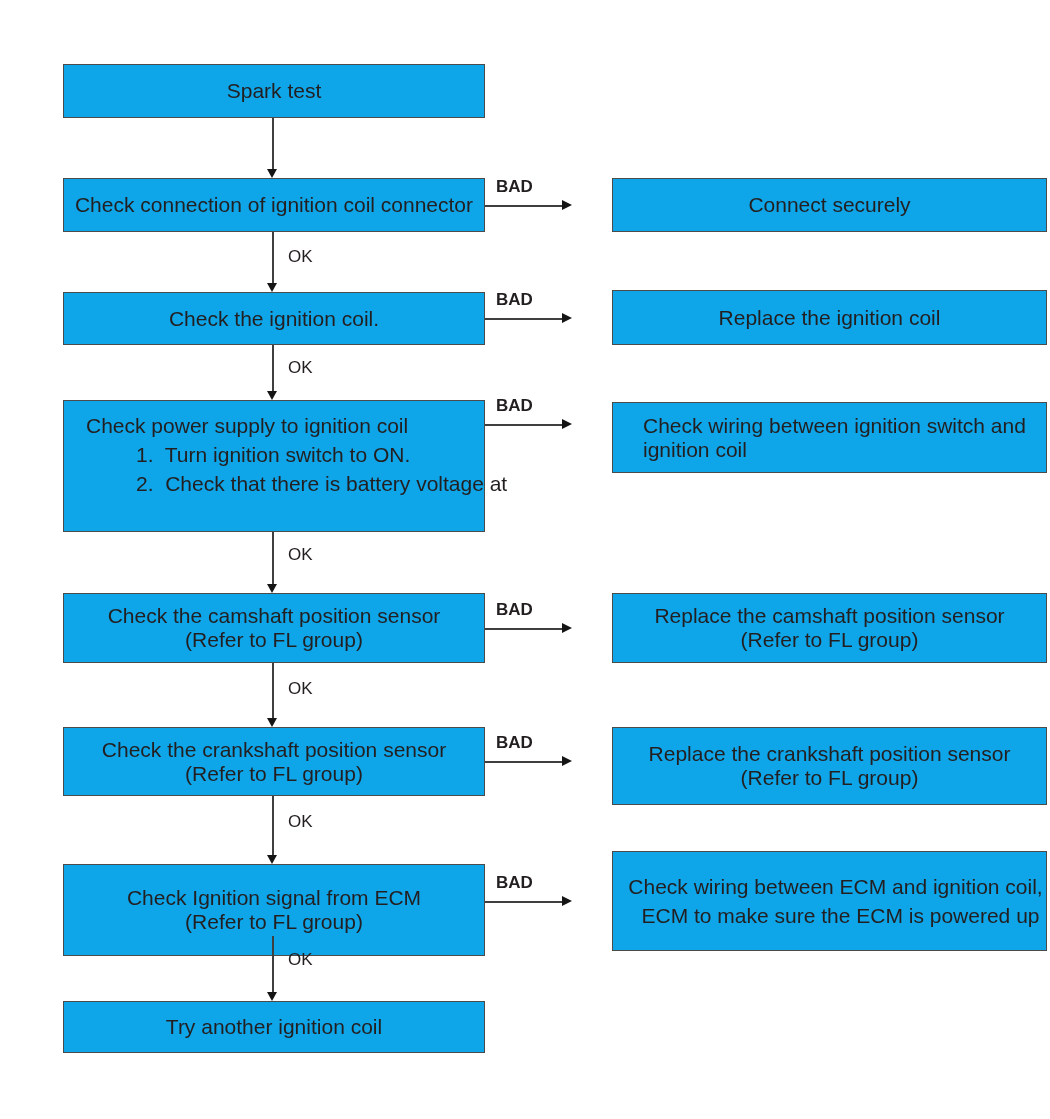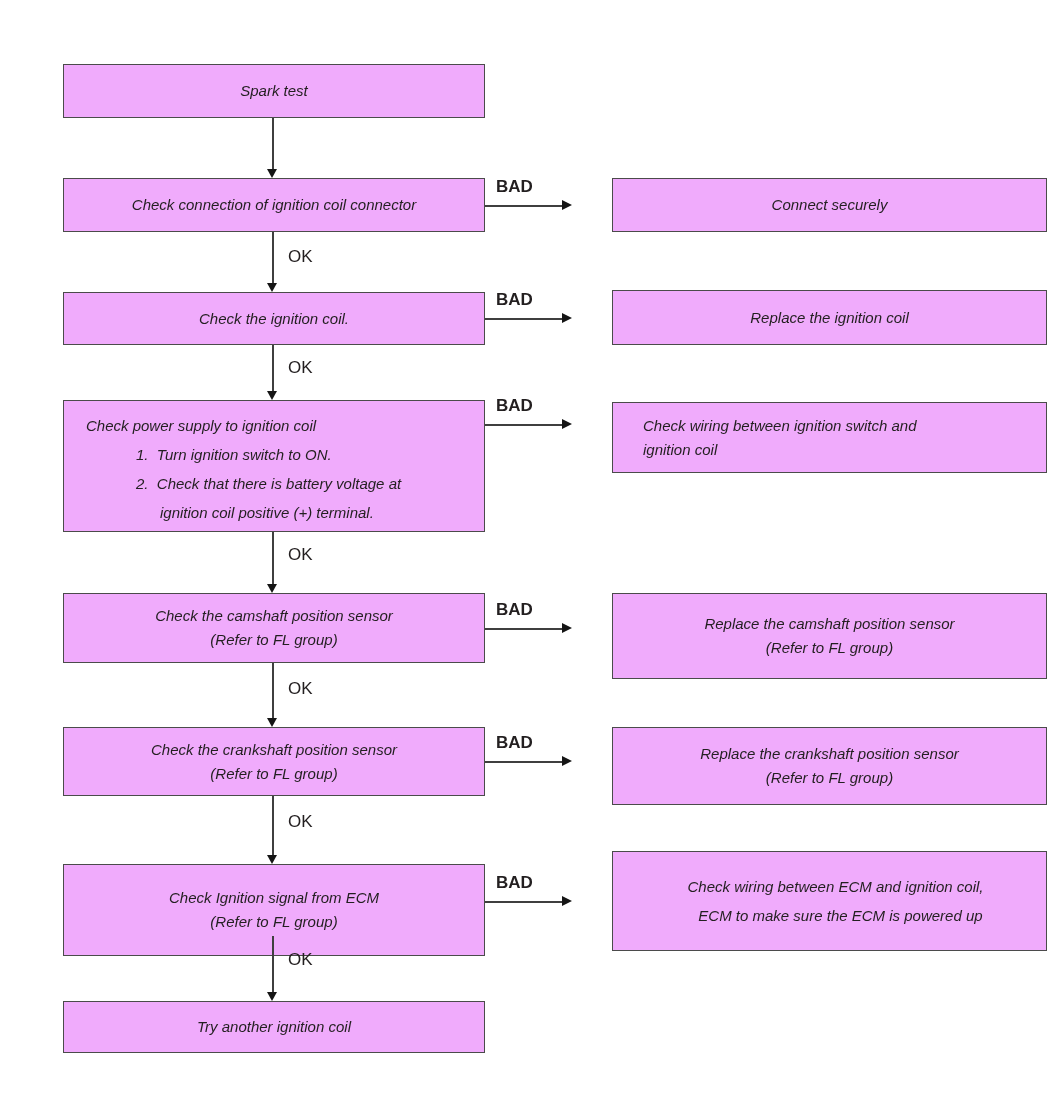--- a/index.html
+++ b/index.html
@@ -6,28 +6,27 @@
   .canvas{
     position:relative;
     width:1050px;height:1119px;
     background:#ffffff;
     font-family:"Liberation Sans","DejaVu Sans",sans-serif;
     color:#231f20;
     overflow:hidden;
   }
   .box{
     position:absolute;
-    background:#f0abfc;
+    background:#0ea5e9;
     border:1.5px solid #4b4b4b;
     box-sizing:border-box;
     display:flex;flex-direction:column;
     justify-content:center;align-items:center;
-    font-size:15px;line-height:24px;
+    font-size:21px;line-height:24px;
     text-align:center;
-    font-style:italic;
   }
   .box .ln{white-space:pre;}
   .left{left:63px;width:422px;}
   .right{left:572px;width:435px;margin-left:40px;}
 
   
   .box.listbox{justify-content:flex-start;align-items:stretch;padding-top:10px;}
   .box.listbox .ln{text-align:left;line-height:29px;}
   .box.listbox .ln.t{padding-left:22px;}
   .box.listbox .ln.li{padding-left:72px;}
@@ -65,21 +64,20 @@
   </div>
 
   <div class="box left" style="top:292px;height:53px">
     <div class="ln">Check the ignition coil.</div>
   </div>
 
   <div class="box left listbox" style="top:400px;height:132px">
     <div class="ln t">Check power supply to ignition coil</div>
     <div class="ln li">1.  Turn ignition switch to ON.</div>
     <div class="ln li">2.  Check that there is battery voltage at</div>
-    <div class="ln cont">ignition coil positive (+) terminal.</div>
   </div>
 
   <div class="box left" style="top:593px;height:70px">
     <div class="ln">Check the camshaft position sensor</div>
     <div class="ln">(Refer to FL group)</div>
   </div>
 
   <div class="box left" style="top:727px;height:69px">
     <div class="ln">Check the crankshaft position sensor</div>
     <div class="ln">(Refer to FL group)</div>
@@ -100,21 +98,21 @@
 
   <div class="box right" style="top:290px;height:55px">
     <div class="ln">Replace the ignition coil</div>
   </div>
 
   <div class="box right la" style="top:402px;height:71px">
     <div class="ln">Check wiring between ignition switch and</div>
     <div class="ln">ignition coil</div>
   </div>
 
-  <div class="box right" style="top:593px;height:86px">
+  <div class="box right" style="top:593px;height:70px">
     <div class="ln">Replace the camshaft position sensor</div>
     <div class="ln">(Refer to FL group)</div>
   </div>
 
   <div class="box right" style="top:727px;height:78px">
     <div class="ln">Replace the crankshaft position sensor</div>
     <div class="ln">(Refer to FL group)</div>
   </div>
 
   <div class="box right la6" style="top:851px;height:100px">

